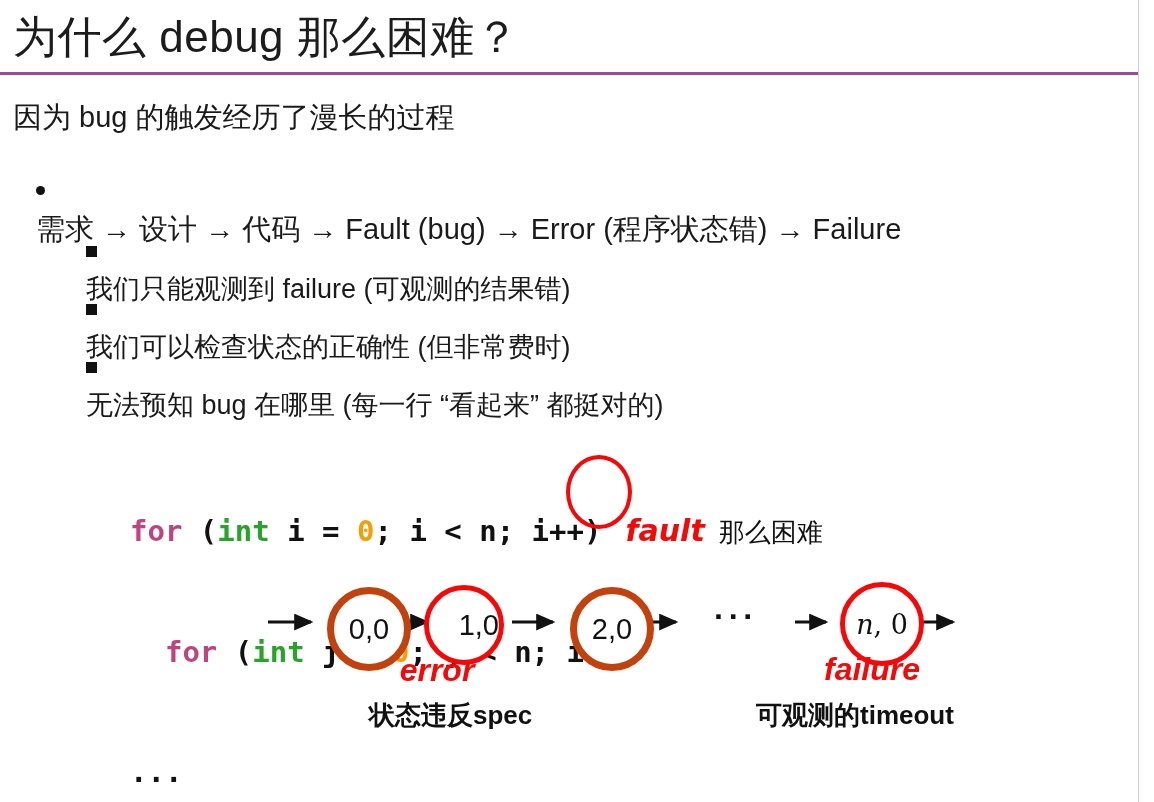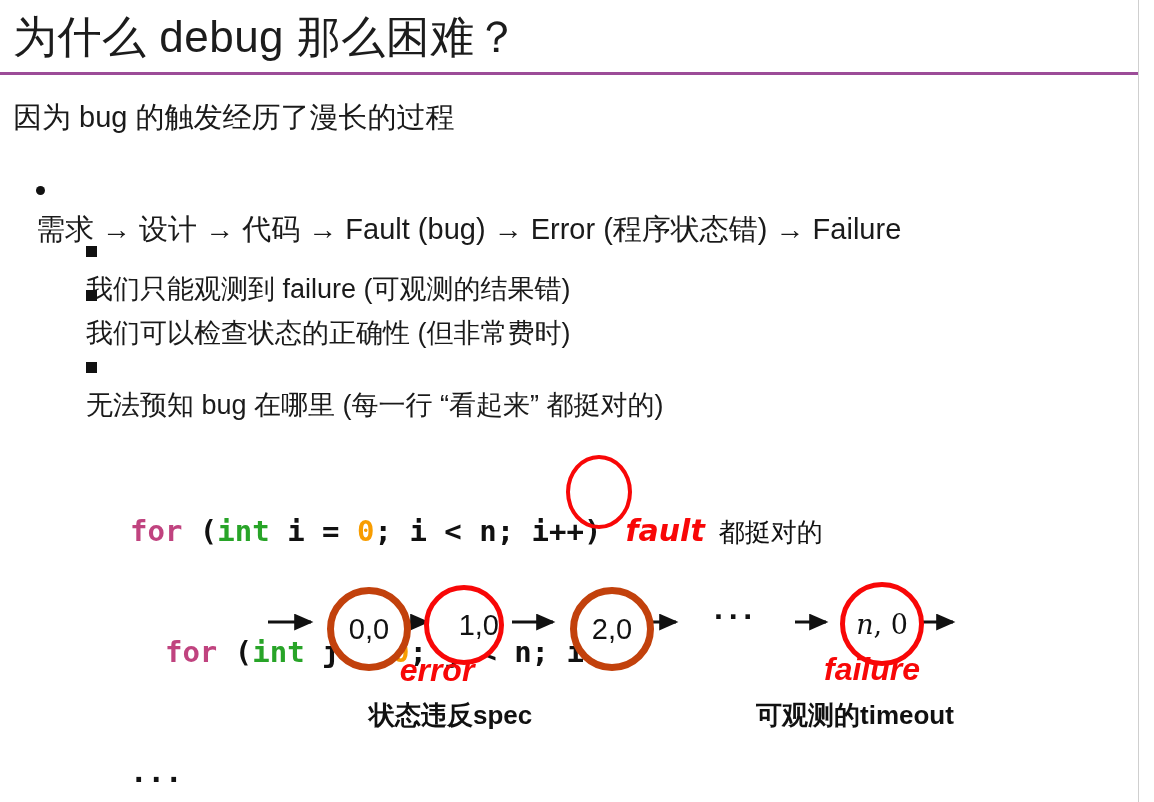--- a/index.html
+++ b/index.html
@@ -11,21 +11,21 @@
     position:absolute;left:13px;top:8px;margin:0;
     font-size:44px;font-weight:500;letter-spacing:0.5px;color:#1c1c1c;
   }
   .title-rule{position:absolute;left:0;top:72px;width:1139px;height:3px;background:#9c4c98;}
   .right-divider{position:absolute;left:1138px;top:0;width:1px;height:802px;background:#cfcfcf;}
   .intro{position:absolute;left:13px;top:98px;margin:0;font-size:29px;}
   .bullet-row{position:absolute;display:flex;align-items:flex-start;}
   .bullet-main{left:36px;top:172px;font-size:29px;gap:15px;width:1090px;flex-direction:column;}
   .dot{width:9px;height:9px;border-radius:50%;background:#111;margin-top:14px;flex:none;}
   .sub{left:86px;top:0;font-size:27px;gap:14px;width:1000px;flex-direction:column;}
-  .sub1{top:236px;} .sub2{top:280px;} .sub3{top:352px;}
+  .sub1{top:236px;} .sub2{top:294px;} .sub3{top:352px;}
   .sq{width:11px;height:11px;background:#111;margin-top:10px;flex:none;}
   .code{
     position:absolute;left:130px;top:431px;margin:0;
     font-family:"DejaVu Sans Mono","Liberation Mono",monospace;
     font-weight:bold;font-size:29px;line-height:40px;white-space:pre;color:#111;
   }
   .kw{color:#c0437f;} .ty{color:#28a428;} .num{color:#f89d00;}
   .fault-label{
     font-family:"DejaVu Sans",sans-serif;font-style:italic;font-weight:700;
     font-size:30px;color:#f80707;margin-left:24px;
@@ -85,21 +85,21 @@
   <div class="bullet-row sub sub2">
     <span class="sq"></span>
     <span>我们可以检查状态的正确性 (但非常费时)</span>
   </div>
   <div class="bullet-row sub sub3">
     <span class="sq"></span>
     <span>无法预知 bug 在哪里 (每一行 “看起来” 都挺对的)</span>
   </div>
 
   <div class="code">
-    <div><span class="kw">for</span><span> (</span><span class="ty">int</span><span> i = </span><span class="num">0</span><span>; i &lt; n; i++)</span><span class="fault-label">fault</span><span class="fault-note">都挺对的</span></div>
+    <div><span class="kw">for</span><span> (</span><span class="ty">int</span><span> i = </span><span class="num">0</span><span>; i &lt; n; i++)</span><span class="fault-label">fault</span><span class="fault-note">那么困难</span></div>
     <div><span>  </span><span class="kw">for</span><span> (</span><span class="ty">int</span><span> j = </span><span class="num">0</span><span>; j &lt; n; i++)</span></div>
     <div><span>...</span></div>
   </div>
 
   <div class="bug-ellipse"></div>
 
   <svg class="arrows-svg" width="730" height="95" viewBox="0 0 730 95">
     <defs>
       <marker id="ah" markerWidth="8" markerHeight="7" refX="5.6" refY="2.8" orient="auto" markerUnits="strokeWidth">
         <path d="M0,0 L6.4,2.8 L0,5.6 Z" fill="#111"></path>

